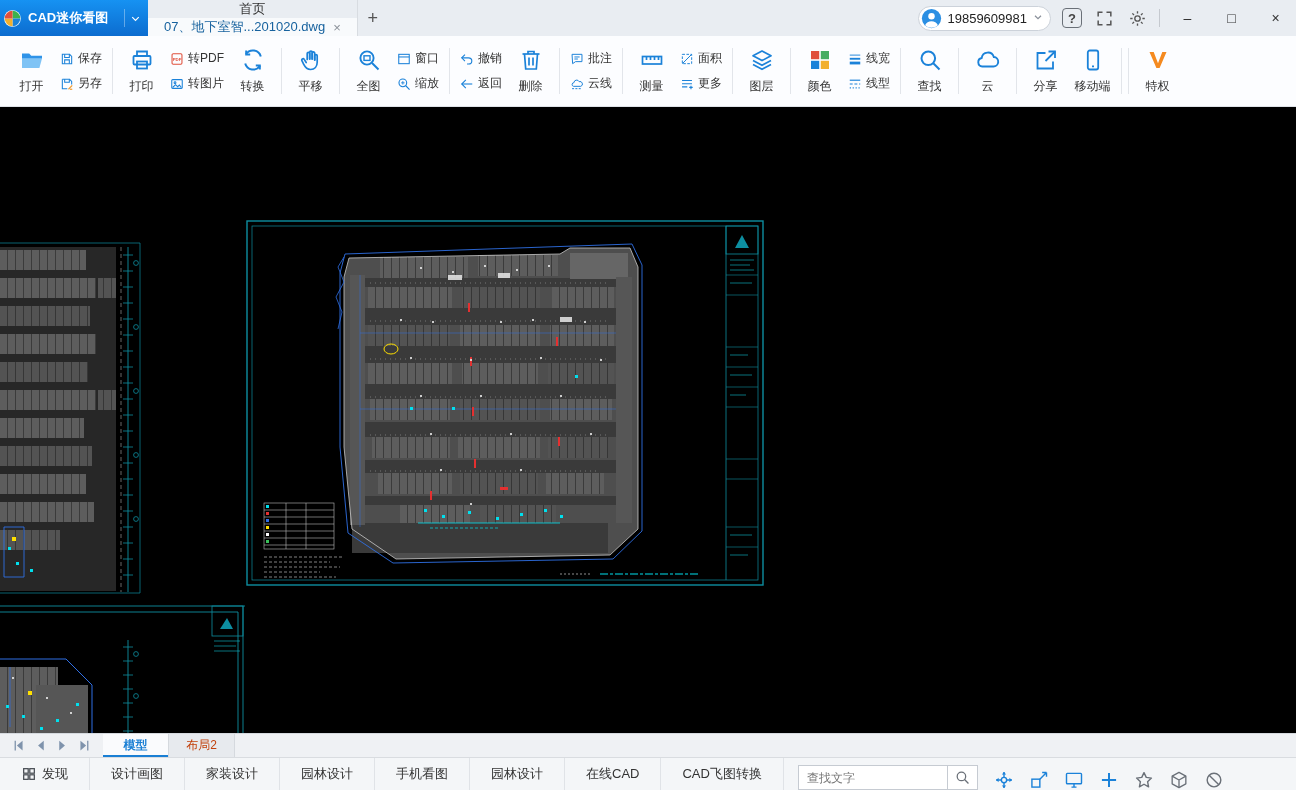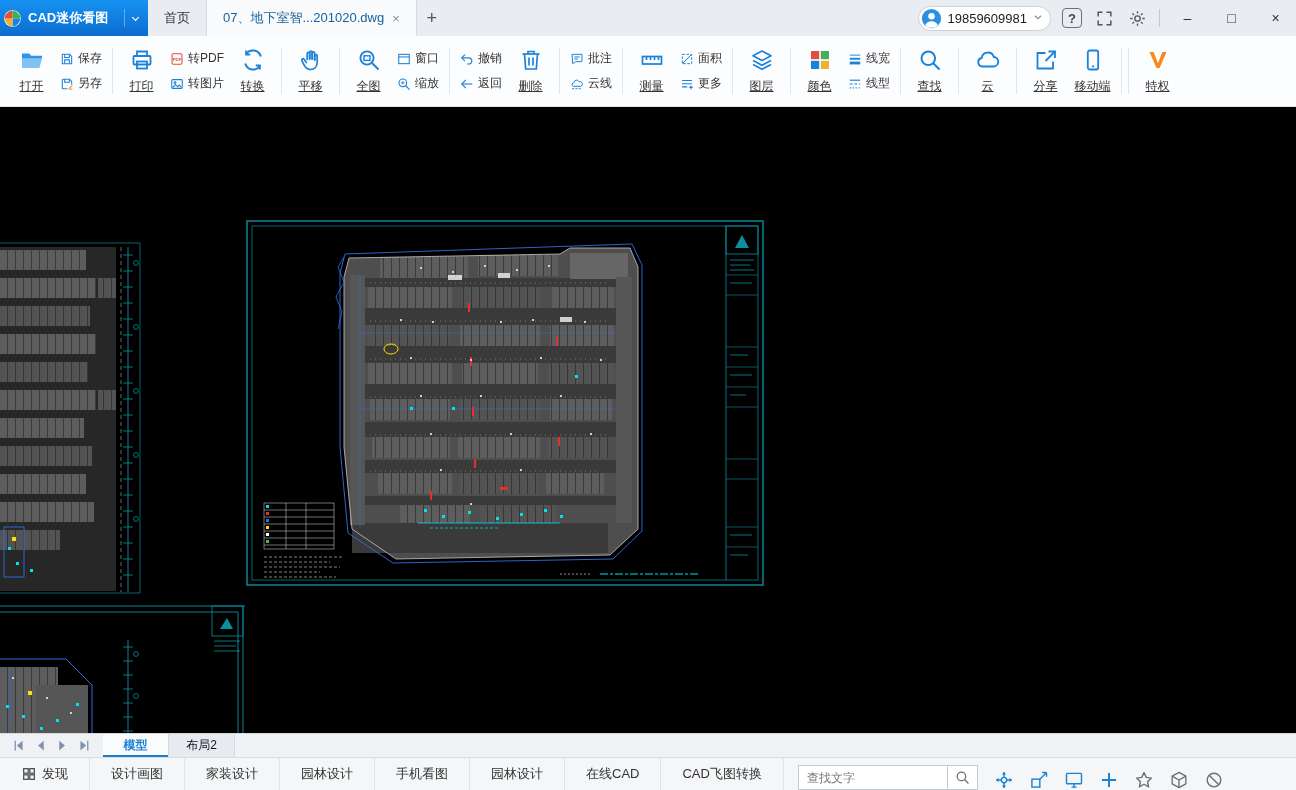--- a/index.html
+++ b/index.html
@@ -6,56 +6,56 @@
   html,body { width:1296px; height:790px; overflow:hidden; font-family:"Liberation Sans",sans-serif; user-select:none; background:#000; }
 
   
   .titlebar { height:36px; background:#e9edf2; display:flex; align-items:stretch; }
   .app-btn { width:148px; background:linear-gradient(#1692f2,#0c6ccf); color:#fff; display:flex; align-items:center; padding:0 6px 0 3px; gap:6px; font-size:13px; font-weight:bold; cursor:pointer; }
   .app-btn .logo { width:19px; height:19px; flex:none; }
   .app-btn .logo svg { width:100%; height:100%; display:block; }
   .app-btn .appname { flex:1; white-space:nowrap; }
   .app-btn .chev { width:18px; height:18px; border-left:1px solid rgba(255,255,255,.35); padding-left:4px; display:flex; align-items:center; }
   .app-btn .chev svg { width:13px; height:13px; }
-  .tab-strip { display:flex; align-items:stretch; }
+  .tab-strip { display:flex; align-items:stretch;flex-direction:column; }
   .tab { display:flex; align-items:center; justify-content:center; gap:8px; padding:0 16px; font-size:13px; color:#333; border-right:1px solid #d8dce1; cursor:pointer; white-space:nowrap; }
   .tab.active { background:#f8fafc; color:#17629e; min-width:196px; }
   .tab-close { color:#8a9098; font-size:13px; line-height:1; cursor:pointer; }
   .newtab { width:30px; display:flex; align-items:center; justify-content:center; font-size:18px; color:#555; cursor:pointer; }
   .tb-right { margin-left:auto; display:flex; align-items:center; gap:11px; padding-right:4px; }
   .account-pill { height:25px; background:#fff; border:1px solid #ccd2da; border-radius:13px; display:flex; align-items:center; gap:5px; padding:0 6px 0 2px; font-size:13px; color:#222; cursor:pointer; }
   .account-pill .av { width:21px; height:21px; }
   .account-pill .av svg { width:100%; height:100%; display:block; }
   .account-pill .chev-sm svg { width:12px; height:12px; }
   .help-btn { width:20px; height:20px; border:1.5px solid #6a7078; border-radius:4px; display:flex; align-items:center; justify-content:center; font-size:13px; font-weight:bold; color:#444; cursor:pointer; }
   .tb-iconbtn { width:22px; height:22px; display:flex; align-items:center; justify-content:center; cursor:pointer; }
   .tb-iconbtn svg { width:19px; height:19px; }
   .tb-div { width:1px; height:18px; background:#c5c9cf; }
   .winbtn { width:33px; height:36px; display:flex; align-items:center; justify-content:center; font-size:14px; color:#333; cursor:pointer; }
 
   
   .toolbar { height:71px; background:#fcfdff; border-bottom:1px solid #dfe3e8; display:flex; align-items:center; padding:0 6px; }
   .tgroup { display:flex; align-items:center; height:100%; padding:0 2px; }
   .tdivider { width:1px; height:46px; background:#e2e5ea; margin:0 3px; flex:none; }
-  .big-item { min-width:47px; height:100%; display:flex; flex-direction:column; align-items:center; justify-content:center; gap:6px; font-size:12px; color:#333; cursor:pointer; padding:0 2px;text-decoration:underline; }
+  .big-item { min-width:47px; height:100%; display:flex; flex-direction:column; align-items:center; justify-content:center; gap:6px; font-size:12px; color:#333; cursor:pointer; padding:0 2px; }
   .big-item svg { width:24px; height:24px; }
   .tstack { display:flex; flex-direction:column; justify-content:center; gap:8px; padding:0 5px; height:100%; }
   .small-item { display:flex; align-items:center; gap:4px; font-size:12px; color:#333; cursor:pointer; white-space:nowrap; }
   .small-item svg { width:14px; height:14px; flex:none; }
 
   
   .canvas { position:relative; height:626px; background:#000; }
   .canvas svg.cad { position:absolute; left:0; top:0; }
 
   
   .sheetbar { height:24px; background:#eff1f4; border-top:1px solid #d5d9de; display:flex; align-items:stretch; }
   .navbtns { display:flex; align-items:center; gap:9px; padding:0 12px; }
   .navbtn { width:13px; height:13px; cursor:pointer; }
   .navbtn svg { width:100%; height:100%; display:block; }
-  .sheet-tab { min-width:66px; display:flex; align-items:center; justify-content:center; font-size:12px; color:#0f172a; background:#e7eaee; border-right:1px solid #d5d9de; cursor:pointer; padding:0 10px; }
+  .sheet-tab { min-width:66px; display:flex; align-items:center; justify-content:center; font-size:12px; color:#c2410c; background:#e7eaee; border-right:1px solid #d5d9de; cursor:pointer; padding:0 10px; }
   .sheet-tab.active { background:#fafbfd; color:#1a7fd4; font-weight:bold; box-shadow:inset 0 -2px 0 #1a7fd4; }
 
   
   .statusbar { height:33px; background:#f4f6f8; border-top:1px solid #d9dce0; display:flex; align-items:flex-end; font-size:13px; color:#333; }
   .status-item { display:flex; align-items:center; gap:5px; padding:0 21px; height:100%; border-right:1px solid #e0e3e7; cursor:pointer; white-space:nowrap; }
   .status-item svg { width:16px; height:16px; }
   .searchwrap { margin-left:14px; display:flex; align-items:stretch; height:25px; }
   .search-input { width:150px; border:1px solid #c6cbd2; padding:0 8px; font-size:12px; color:#333; background:#fff; outline:none; font-family:"Liberation Sans",sans-serif; }
   .search-btn { width:30px; border:1px solid #c6cbd2; border-left:none; background:#fff; display:flex; align-items:center; justify-content:center; cursor:pointer; }
   .search-btn svg { width:15px; height:15px; }

